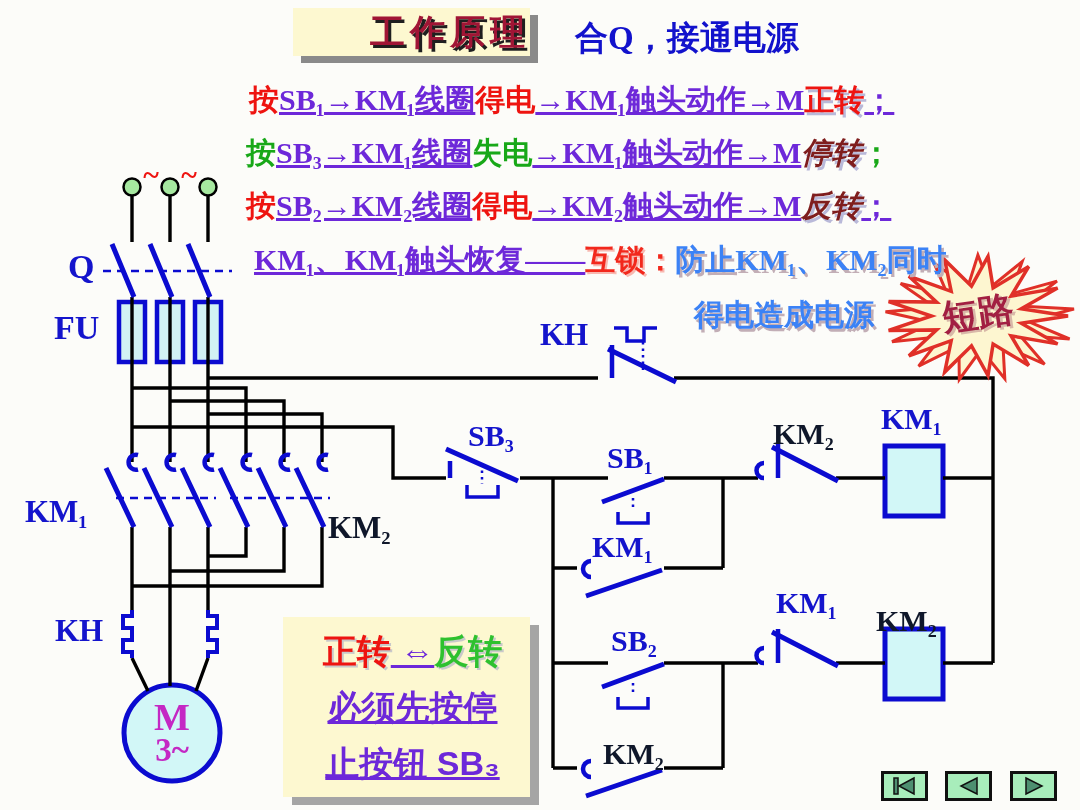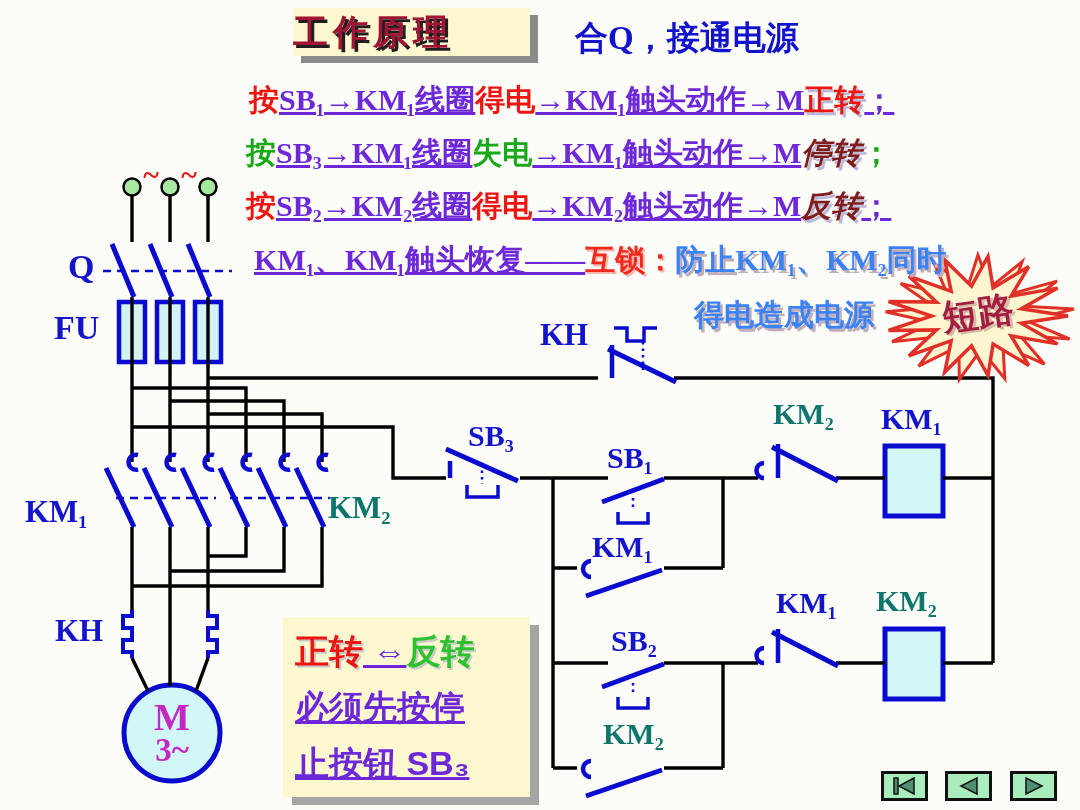--- a/index.html
+++ b/index.html
@@ -3,21 +3,21 @@
 <meta charset="utf-8">
 <style>
   html,body{margin:0;padding:0;}
   #page{position:relative;width:1080px;height:810px;background:#fcfcf9;overflow:hidden;
         font-family:"Liberation Serif","DejaVu Serif",serif;}
   svg{display:block;}
   .abs{position:absolute;}
   
   #title-box{position:absolute;left:293px;top:8px;width:237px;height:48px;
     background:#fdf8d0;box-shadow:8px 7px 0 #8a8a8a;
-    display:flex;align-items:center;justify-content:flex-start;}
+    display:flex;align-items:center;justify-content:flex-end;}
   #title-box span{font-family:"Liberation Sans","DejaVu Sans",sans-serif;font-weight:bold;
     font-size:35px;letter-spacing:5px;color:#a01535;text-shadow:3px 3px 0 #1f1f1f;white-space:nowrap;}
   #subtitle{position:absolute;left:575px;top:16px;font-size:33px;font-weight:bold;color:#1212cc;white-space:nowrap;}
   
   .pline{position:absolute;font-size:30px;font-weight:bold;white-space:nowrap;z-index:5;}
   .c-red{color:#ee1410;}
   .c-blue{color:#6d28d9;text-decoration:underline;}
   .c-green{color:#18a818;}
   .c-red-shadow{color:#ee1410;text-shadow:2.5px 2.5px 0 #b9b9d9;}
   .c-green-shadow{color:#7f1d1d;text-shadow:2.5px 2.5px 0 #b9b9d9;font-style:italic;}
@@ -25,27 +25,27 @@
   .c-maroon{color:#3b82f6;text-shadow:2.5px 2.5px 0 #c2aeb6;}
   
   #burst-svg{position:absolute;left:878px;top:250px;z-index:2;}
   #burst-text{position:absolute;left:978px;top:314px;transform:translate(-50%,-50%) rotate(-8deg);
     font-family:"Liberation Sans","DejaVu Sans",sans-serif;font-size:36px;font-weight:bold;
     color:#a21f42;text-shadow:2.5px 2.5px 0 #d8b8a8;z-index:3;white-space:nowrap;}
   
   #note-box{position:absolute;left:283px;top:617px;width:247px;height:180px;background:#fdf8d0;
     box-shadow:9px 8px 0 #a5a5a5;z-index:4;padding:6px 0 0 12px;box-sizing:border-box;
     font-family:"Liberation Sans","DejaVu Sans",sans-serif;font-weight:bold;}
-  #note-box .nline{font-size:34px;line-height:56px;white-space:nowrap;}
+  #note-box .nline{font-size:34px;line-height:56px;white-space:nowrap;text-align:center;}
   #note-box .nline1 .c-red{text-shadow:2px 2px 0 #c9c9c9;}
   #note-box .nline1 .c-green{color:#2ec12e;text-shadow:2px 2px 0 #c9c9c9;}
   
   .lbl{position:absolute;font-weight:bold;white-space:nowrap;z-index:5;}
   .lbl.blue{color:#1414cc;}
-  .lbl.red{color:#0f766e;}
+  .lbl.red{color:#0f172a;margin-top:20px;}
   .tilde{position:absolute;color:#ee1410;font-weight:bold;font-size:30px;transform:translateX(-50%);z-index:5;}
   #motor-label{position:absolute;left:172px;top:733px;transform:translate(-50%,-50%);
     text-align:center;color:#c428c4;font-weight:bold;line-height:0.92;z-index:5;}
   #motor-label .m{font-size:38px;}
   #motor-label .p{font-size:33px;}
   
   .nav-btn{position:absolute;width:47px;height:30px;background:#a8edbb;border:3px solid #101010;
     box-sizing:border-box;display:flex;align-items:center;justify-content:center;z-index:6;cursor:pointer;}
 </style>
 </head>

